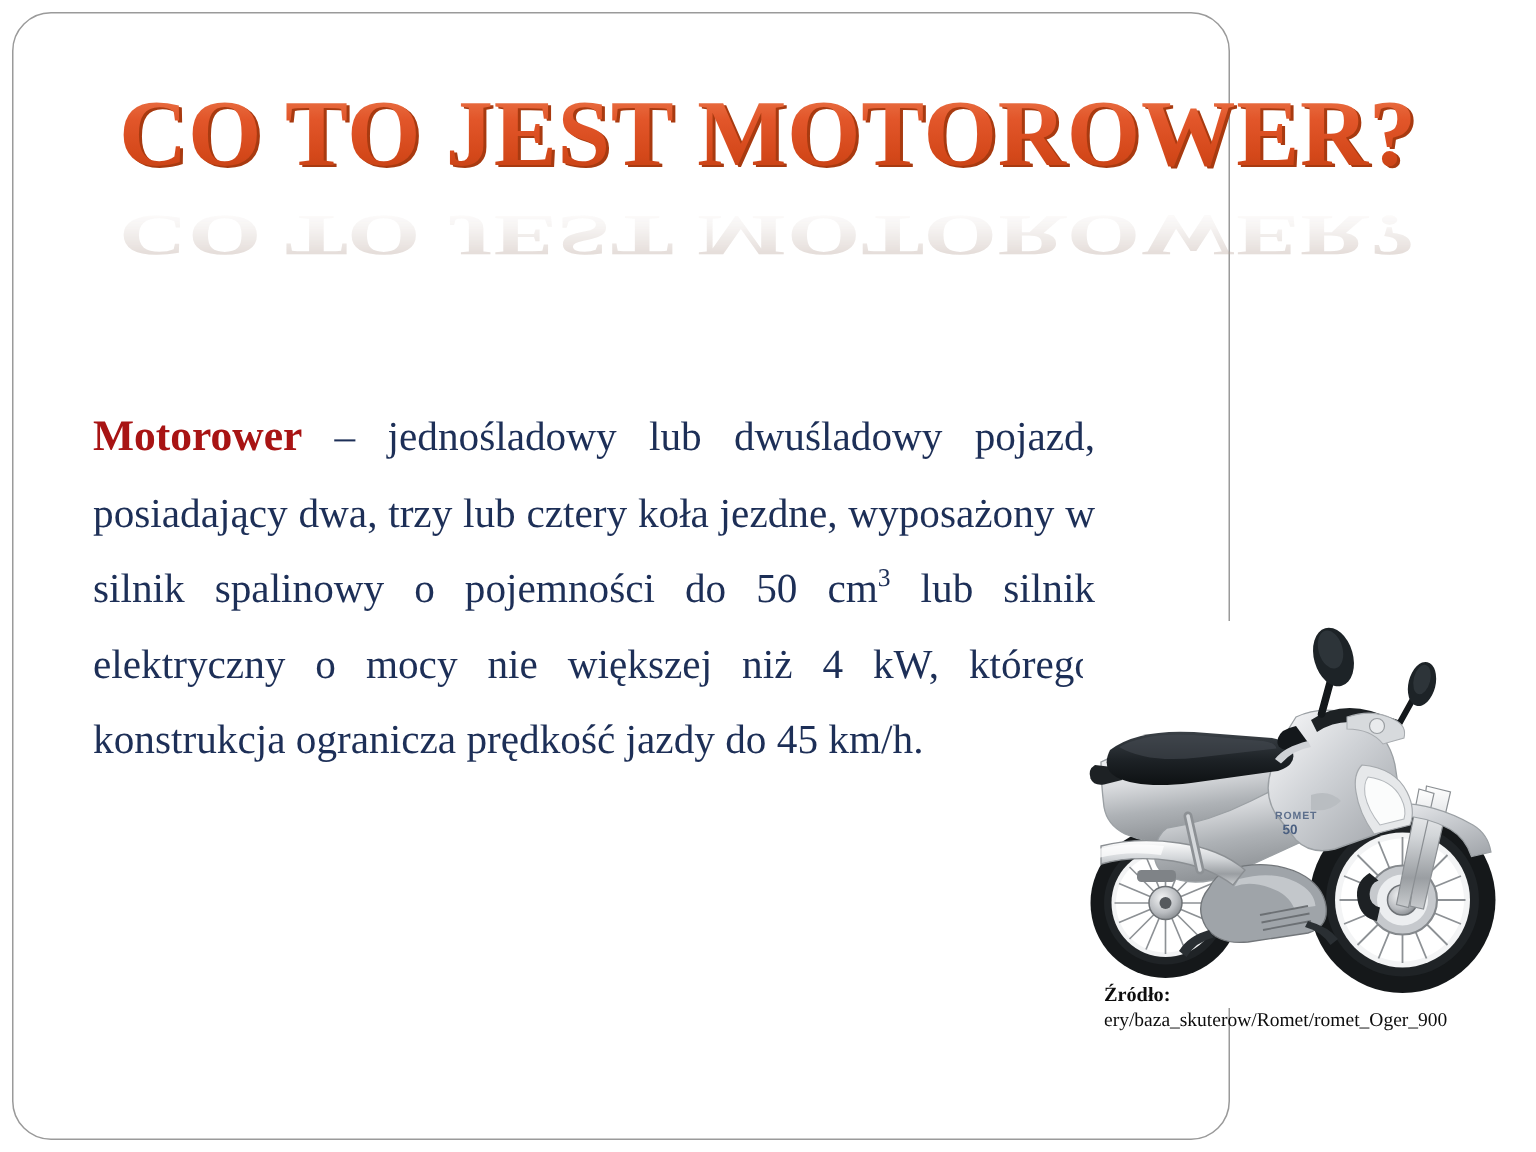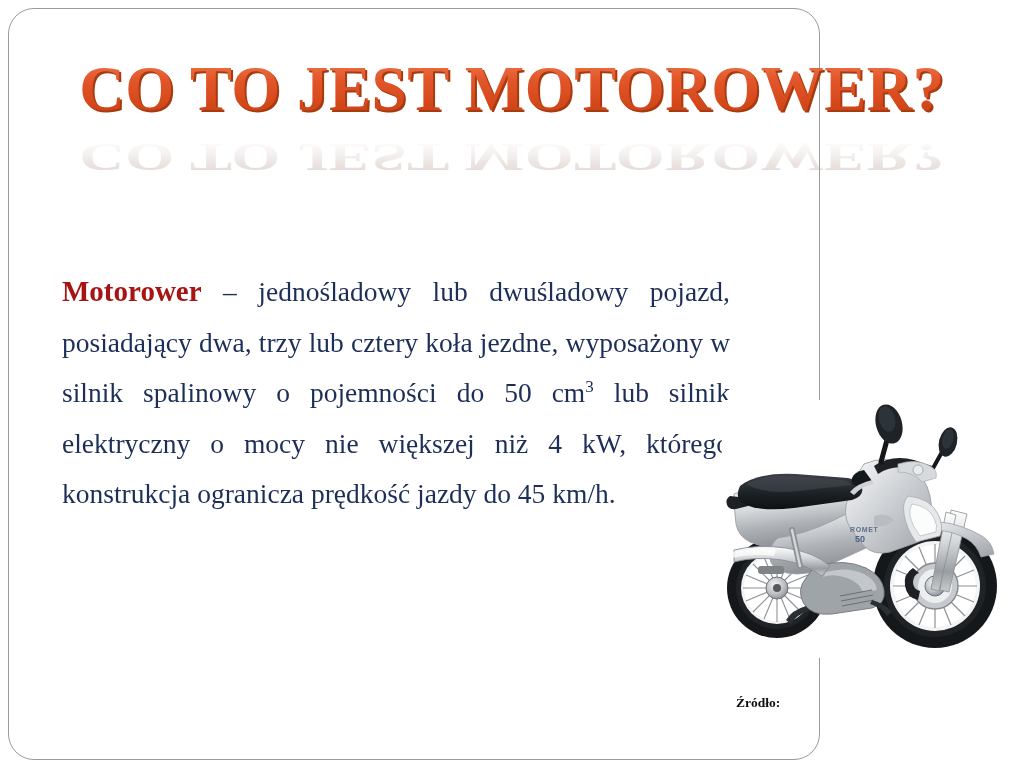--- a/index.html
+++ b/index.html
@@ -124,36 +124,35 @@
   .body-block sup {
     font-size: 0.62em;
     vertical-align: super;
     line-height: 0;
   }
 
   
   .moto-photo {
     position: absolute;
     left: 722px;
-    top: 400px;
+    top: 414px;
     width: 285px;
     height: 258px;
   }
 
   .moto-photo svg { display: block; width: 100%; height: 100%; }
 
   
   .source-block {
     position: absolute;
     left: 736px;
     top: 654px;
     width: 272px;
     font-family: "Liberation Serif", "DejaVu Serif", serif;
     color: #0d0d0d;
-    margin-top: 40px;
   }
 
   .source-label {
     font-weight: bold;
     font-size: 13.5px;
     line-height: 17px;
     display: block;
   }
 
   .source-url {
@@ -346,15 +345,16 @@
         <rect x="36" y="166" width="26" height="8" rx="3" fill="#7f8387"></rect>
       </g>
 
       <path d="M70 130 l8 36" stroke="#8d9195" stroke-width="6" stroke-linecap="round" fill="none"></path>
       <path d="M70 130 l8 36" stroke="#d5d8db" stroke-width="2.4" stroke-linecap="round" fill="none"></path>
     </svg>
   </div>
 
   <div class="source-block">
     <span class="source-label">Źródło:</span>
+    <span class="source-url">ery/baza_skuterow/Romet/romet_Oger_900</span>
   </div>
 
 </div>
 
 </body></html>

